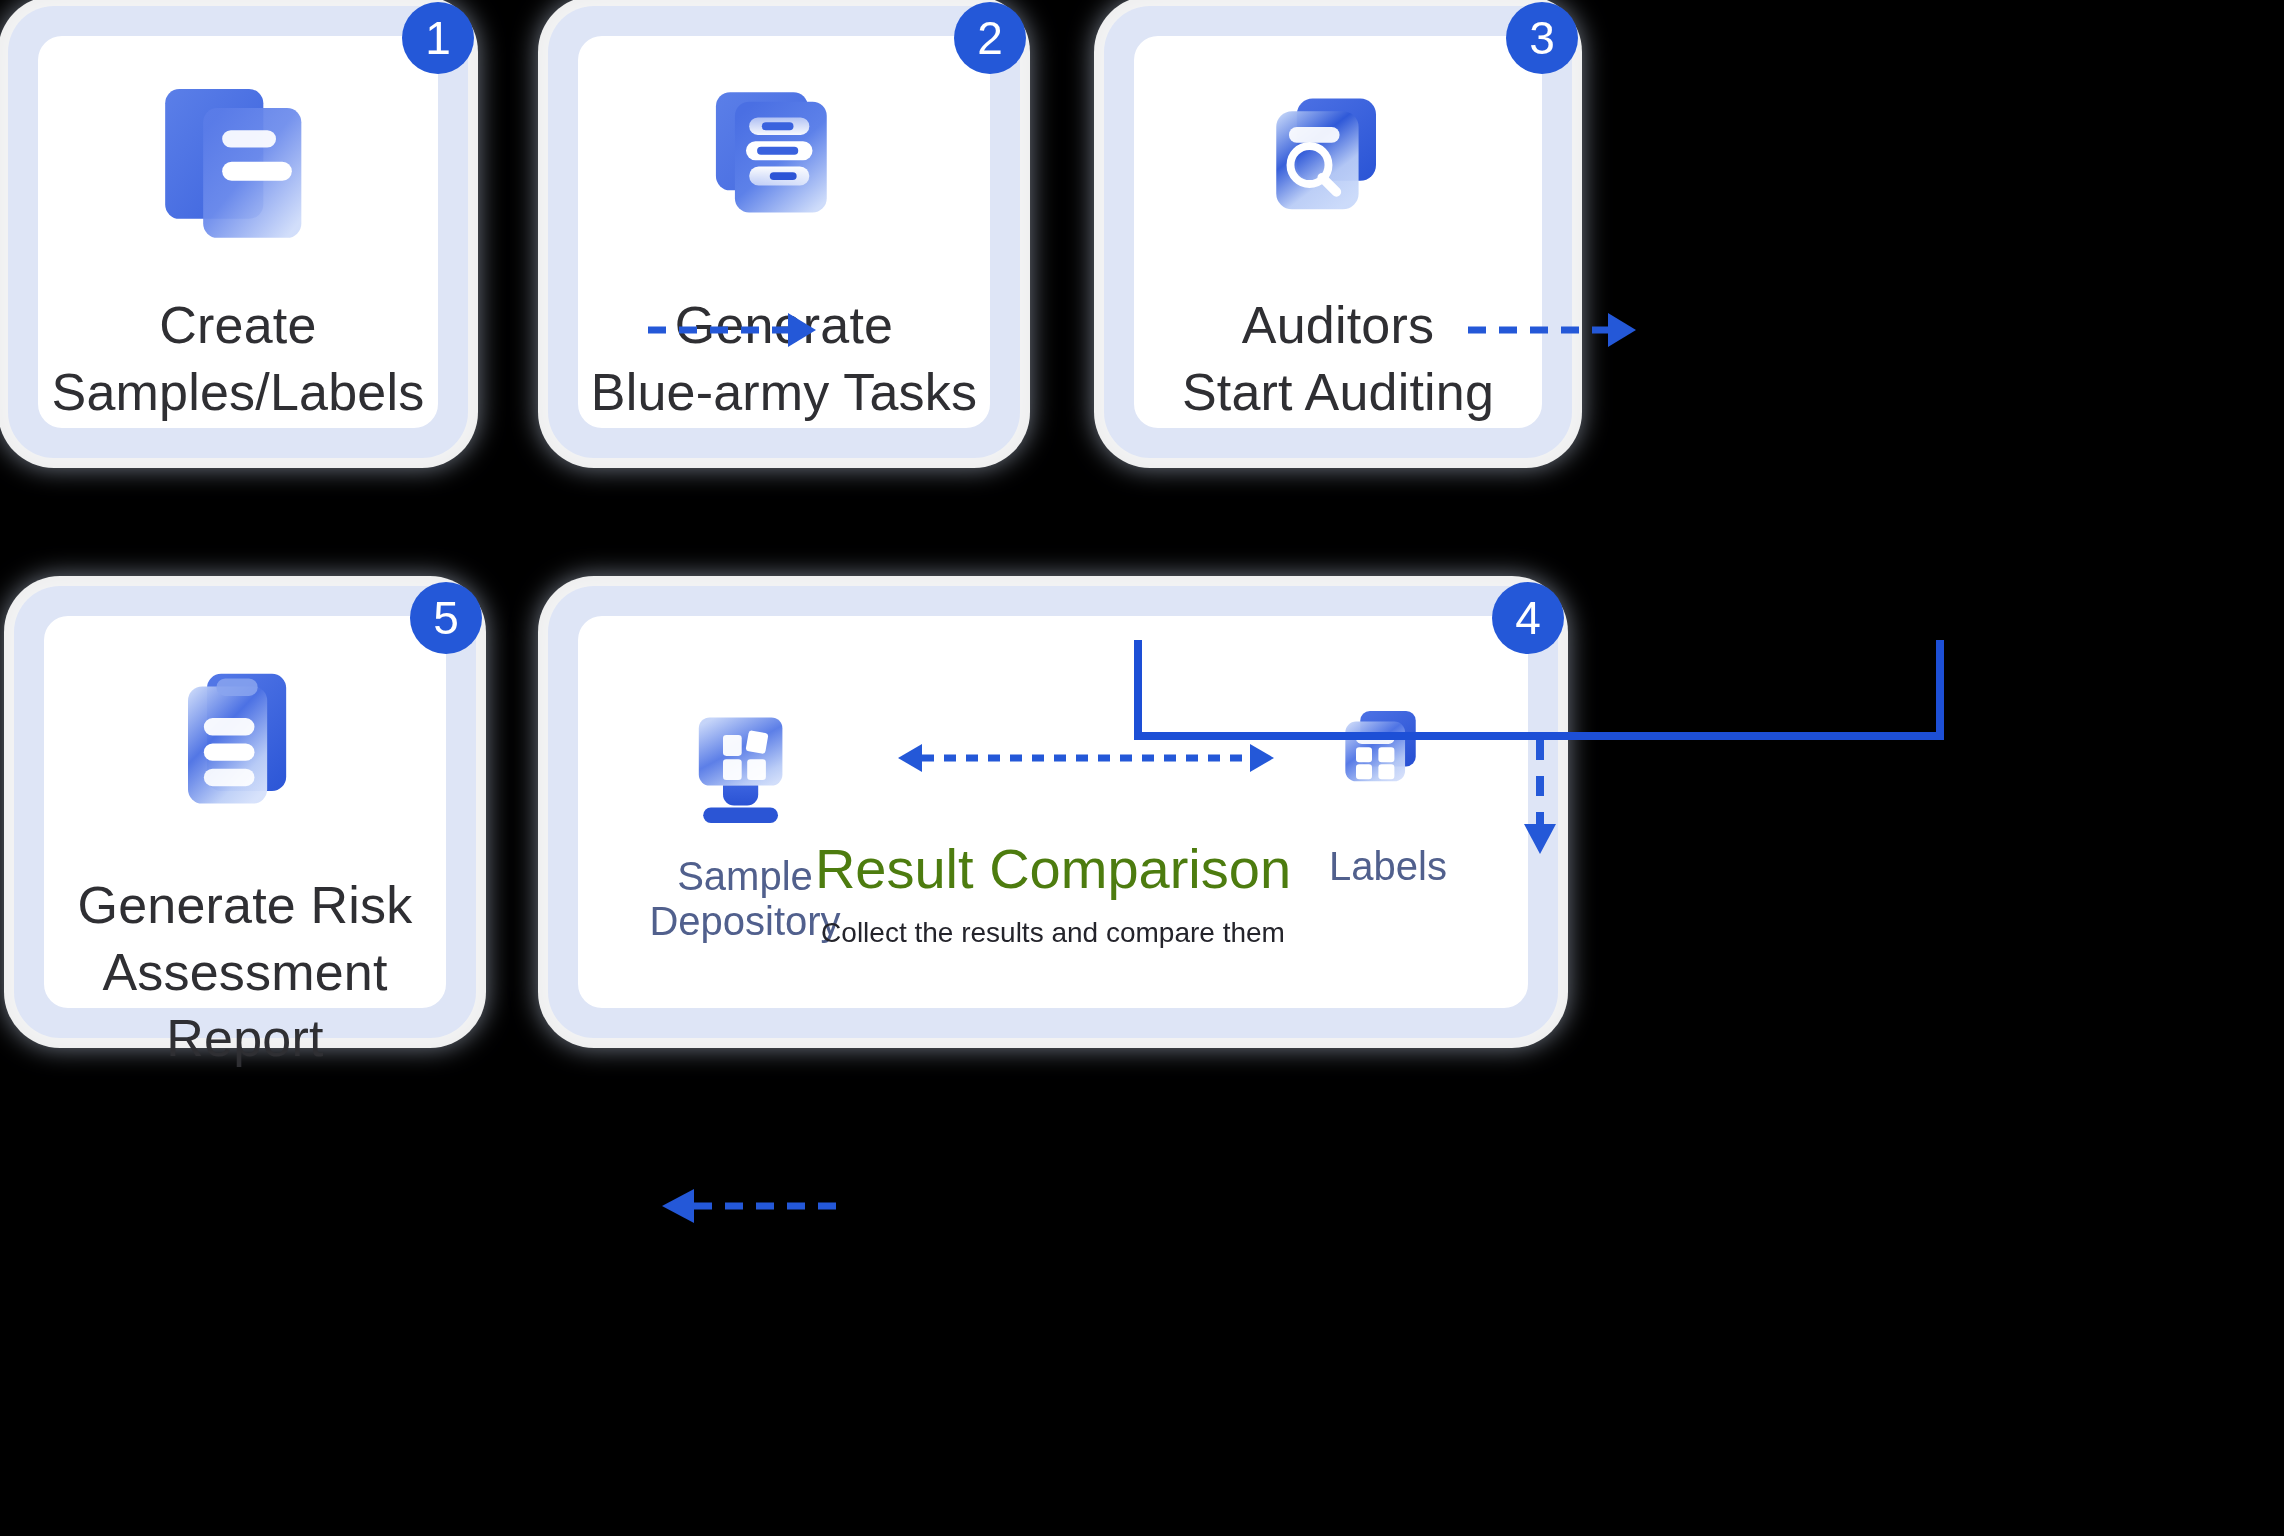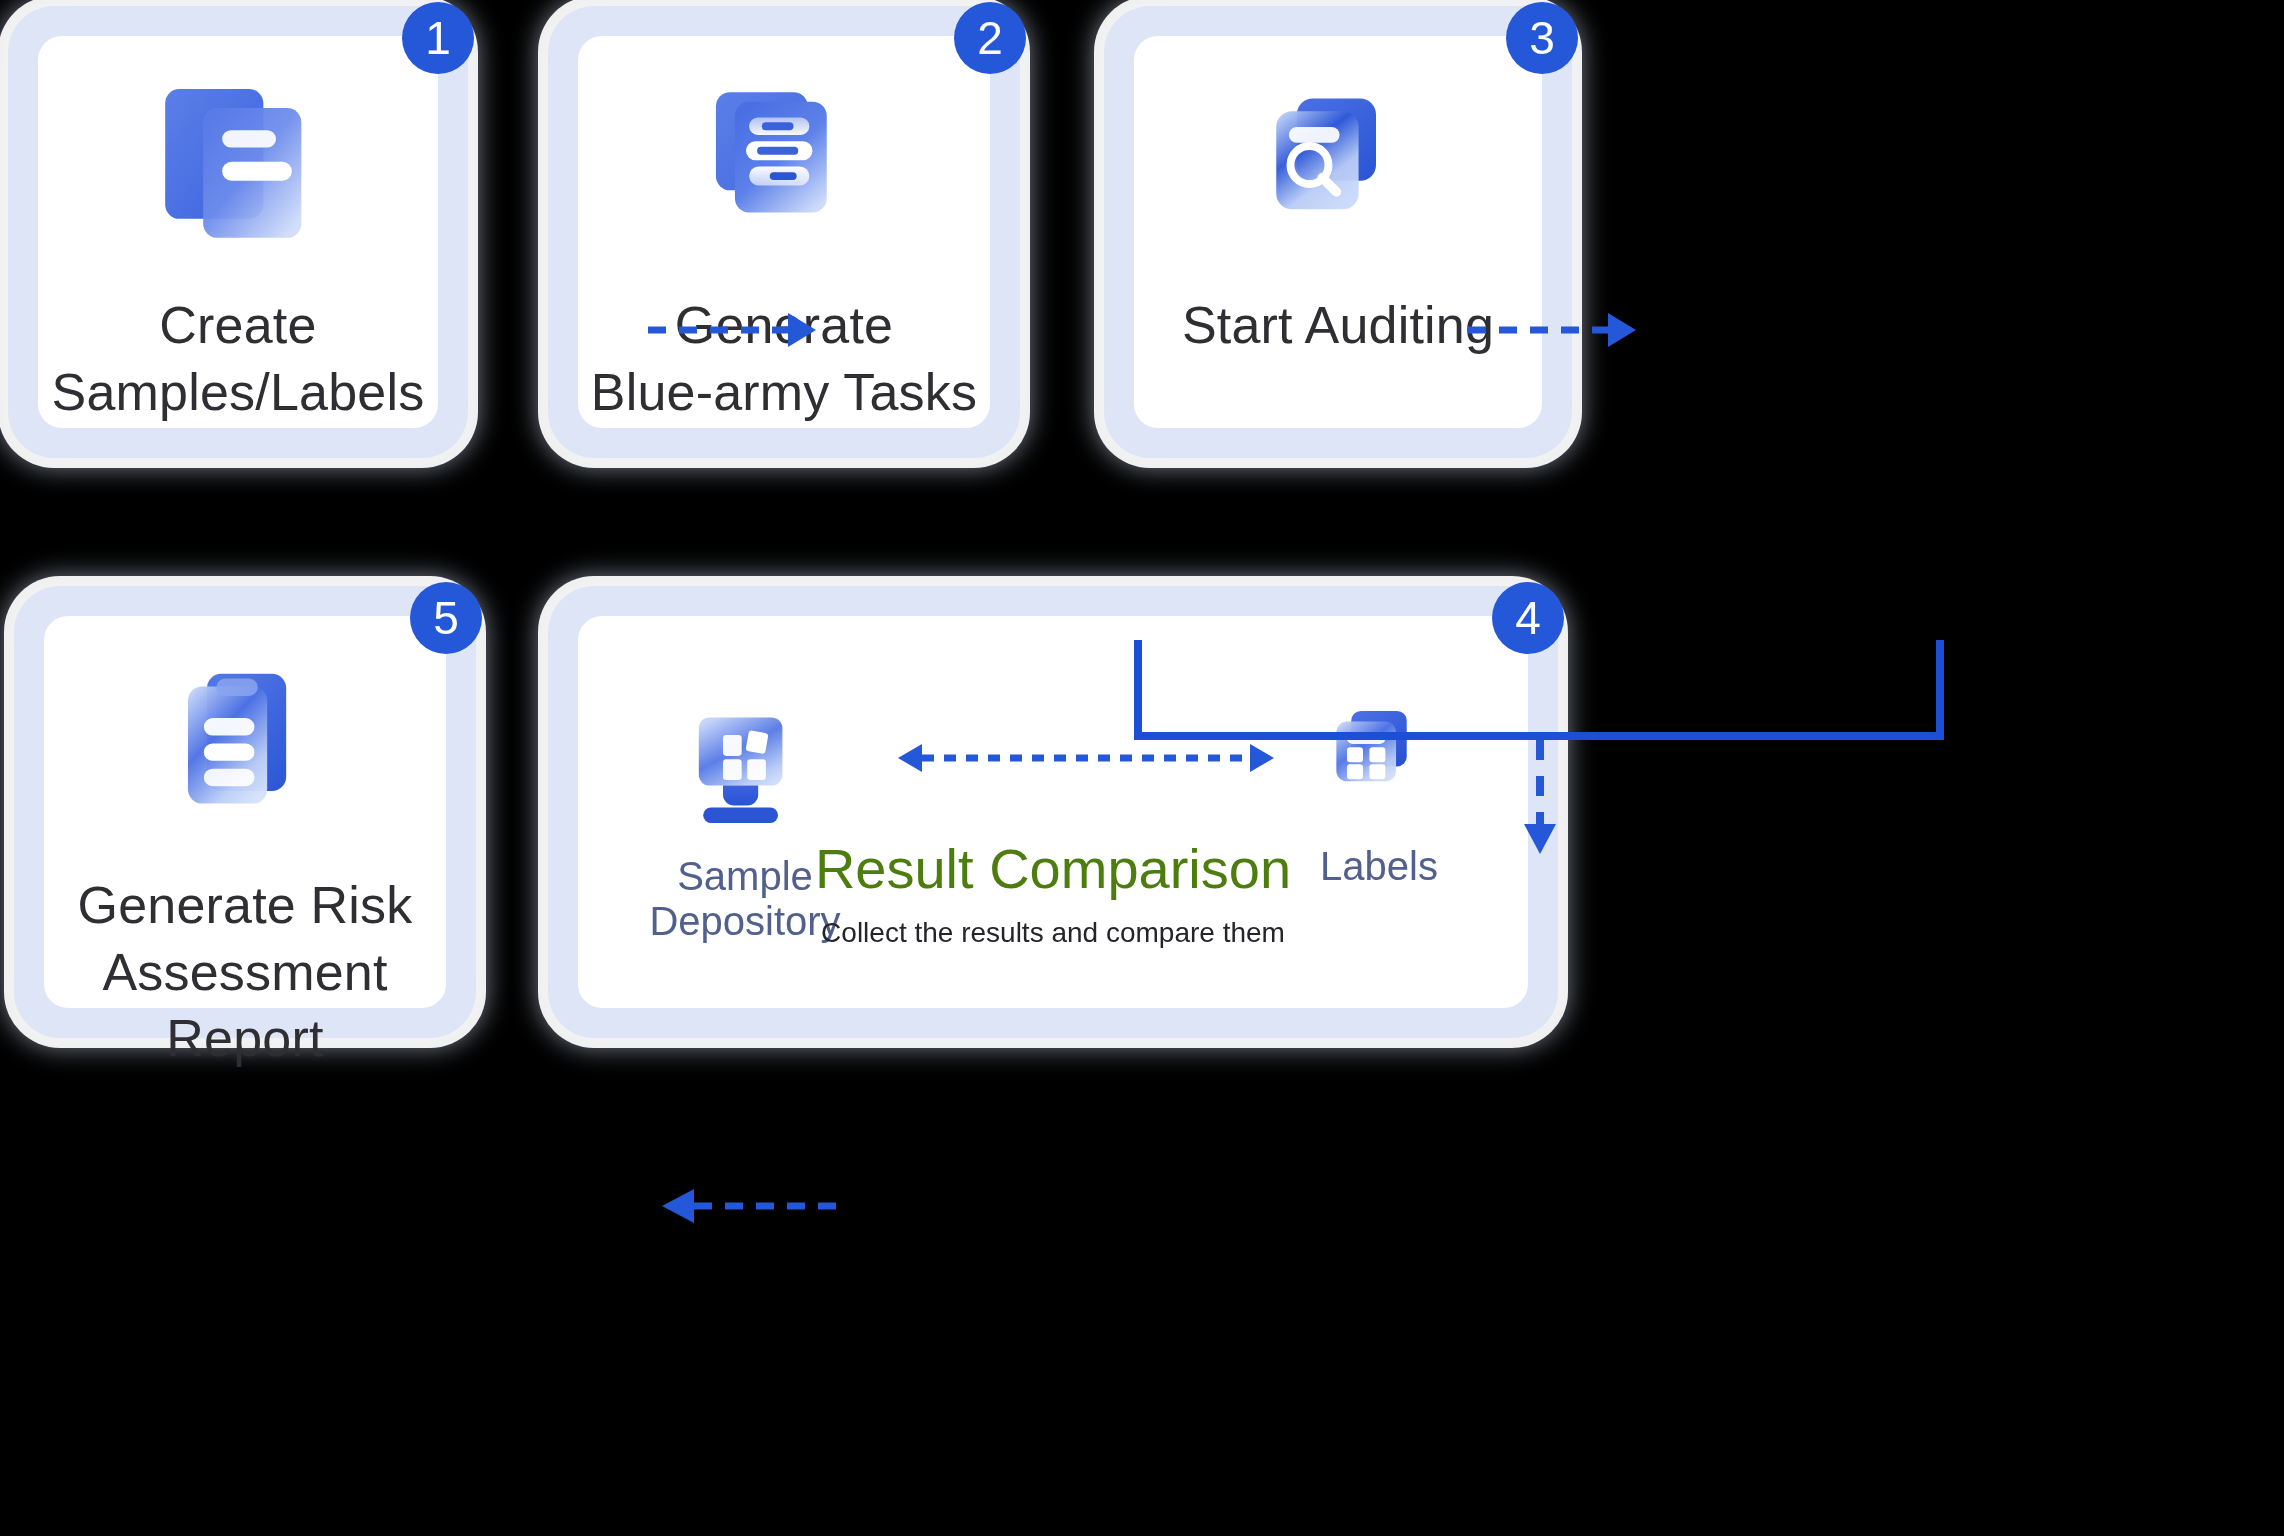--- a/index.html
+++ b/index.html
@@ -198,20 +198,21 @@
             </linearGradient>
           </defs>
           <rect x="34" y="18" width="50" height="52" rx="10" fill="url(#g3a)"></rect>
           <rect x="21" y="26" width="52" height="62" rx="10" fill="url(#g3b)" opacity="0.95"></rect>
           <rect x="29" y="36" width="32" height="10" rx="5" fill="#ffffff" opacity="0.92"></rect>
           <circle cx="42" cy="60" r="12" fill="none" stroke="#ffffff" stroke-width="5"></circle>
           <line x1="50" y1="68" x2="59" y2="77" stroke="#ffffff" stroke-width="6" stroke-linecap="round"></line>
         </svg>
       </div>
       <div class="title-wrap">
+        <div class="card-title">Auditors</div>
         <div class="card-title">Start Auditing</div>
       </div>
     </div>
   </div>
 
   <div class="card" id="card5">
     <div class="badge" id="b5">5</div>
     <div class="card-inner">
       <div class="icon-wrap">
         <svg width="190" height="190" viewBox="0 0 120 120">
@@ -270,21 +271,21 @@
               <path d="M40 76 h32 v8 a10 10 0 0 1 -10 10 h-12 a10 10 0 0 1 -10 -10 z" fill="url(#g4b)"></path>
               <rect x="22" y="96" width="68" height="14" rx="7" fill="#2b55d5"></rect>
             </svg>
           </div>
           <div class="cmp-side-label">
             <div>Sample</div>
             <div>Depository</div>
           </div>
         </div>
 
-        <div class="cmp-side" style="right:44px; top:80px; width:210px;">
+        <div class="cmp-side" style="right:35px; top:80px; width:210px;">
           <div>
             <svg width="128" height="128" viewBox="0 0 120 120">
               <defs>
                 <linearGradient id="g6a" x1="0.2" y1="0" x2="0.9" y2="1">
                   <stop offset="0" stop-color="#4a6fe3"></stop>
                     <stop offset="1" stop-color="#2750d3"></stop>
                 </linearGradient>
                 <linearGradient id="g6b" x1="0.1" y1="0" x2="0.85" y2="1">
                   <stop offset="0" stop-color="#c5d4f8"></stop>
                   <stop offset="0.42" stop-color="#4f74e5"></stop>

